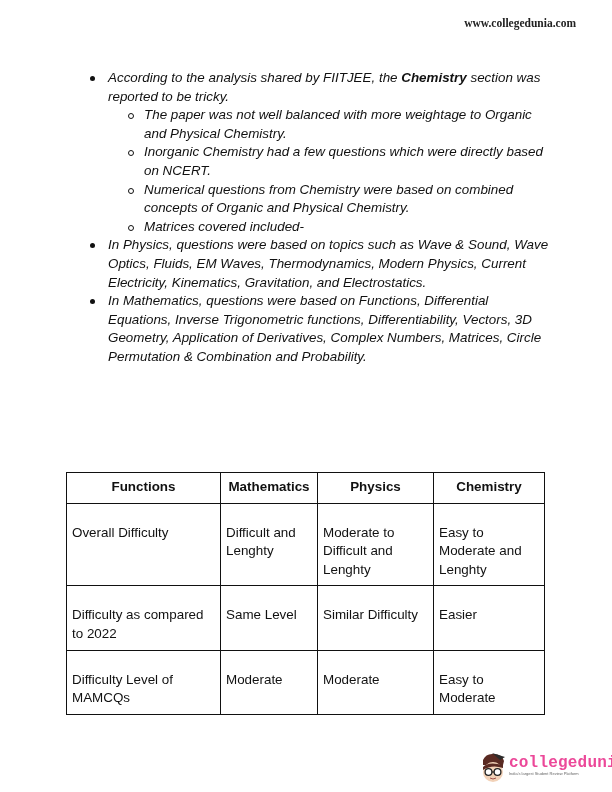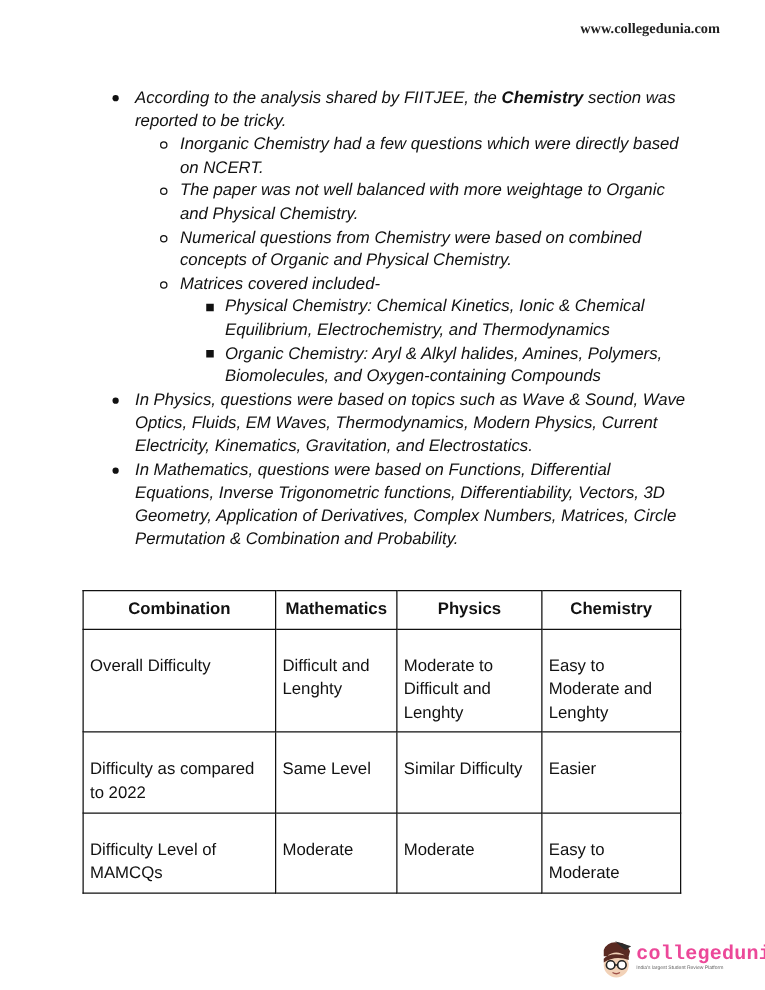--- a/index.html
+++ b/index.html
@@ -36,41 +36,37 @@
 </head>
 <body>
 
 <div class="site-url">www.collegedunia.com</div>
 
 <div class="content">
   <ul class="l1">
     <li>
       <span>According to the analysis shared by FIITJEE, the </span><b>Chemistry</b><span> section was reported to be tricky.</span>
       <ul class="l2">
+        <li>The paper was not well balanced with more weightage to Organic and Physical Chemistry.</li>
         <li>Inorganic Chemistry had a few questions which were directly based on NCERT.</li>
-        <li>The paper was not well balanced with more weightage to Organic and Physical Chemistry.</li>
         <li>Numerical questions from Chemistry were based on combined concepts of Organic and Physical Chemistry.</li>
         <li>
           <span>Matrices covered included-</span>
-          <ul class="l3">
-            <li>Physical Chemistry: Chemical Kinetics, Ionic &amp; Chemical Equilibrium, Electrochemistry, and Thermodynamics</li>
-            <li>Organic Chemistry: Aryl &amp; Alkyl halides, Amines, Polymers, Biomolecules, and Oxygen-containing Compounds</li>
-          </ul>
         </li>
       </ul>
     </li>
     <li>In Physics, questions were based on topics such as Wave &amp; Sound, Wave Optics, Fluids, EM Waves, Thermodynamics, Modern Physics, Current Electricity, Kinematics, Gravitation, and Electrostatics.</li>
     <li>In Mathematics, questions were based on Functions, Differential Equations, Inverse Trigonometric functions, Differentiability, Vectors, 3D Geometry, Application of Derivatives, Complex Numbers, Matrices, Circle Permutation &amp; Combination and Probability.</li>
   </ul>
 </div>
 
 <table>
   <tbody>
       <tr>
-    <th class="c1">Combination</th>
+    <th class="c1">Functions</th>
     <th class="c2">Mathematics</th>
     <th class="c3">Physics</th>
     <th class="c4">Chemistry</th>
   </tr>
   <tr>
     <td>Overall Difficulty</td>
     <td>Difficult and Lenghty</td>
     <td>Moderate to Difficult and Lenghty</td>
     <td>Easy to Moderate and Lenghty</td>
   </tr>

